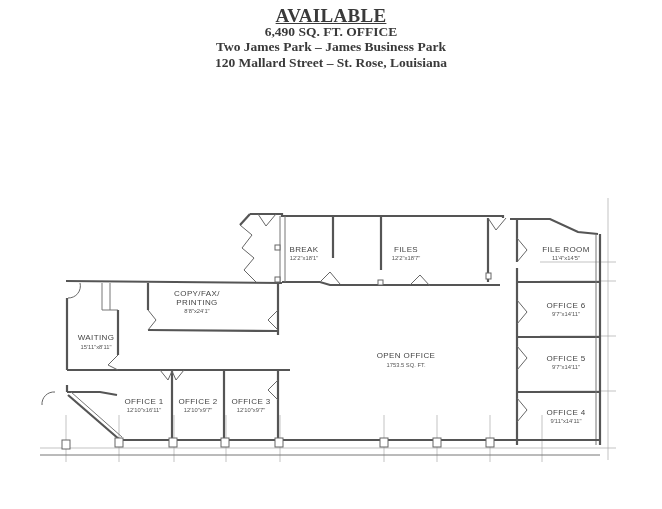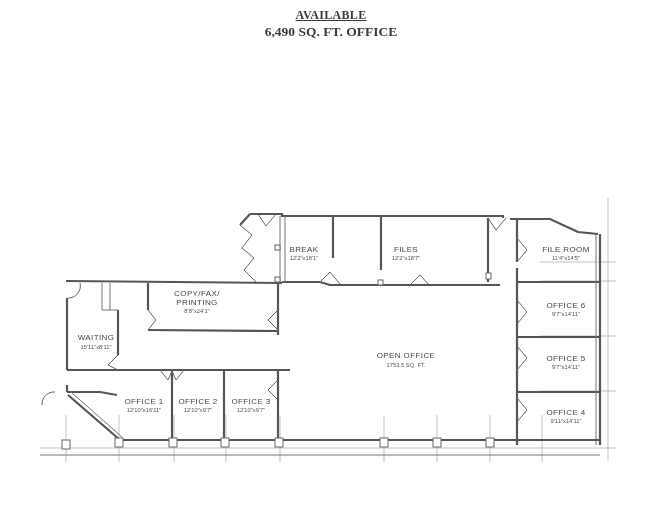--- a/index.html
+++ b/index.html
@@ -4,21 +4,21 @@
   <style>
     html, body { margin: 0; padding: 0; background: #ffffff; }
     body { width: 662px; height: 509px; position: relative; overflow: hidden; }
     .header {
       position: absolute; left: 0; top: 8px; width: 662px;
       text-align: center;
       font-family: "Liberation Serif", "DejaVu Serif", serif;
       font-weight: bold; color: #3a3a3a;
       font-size: 13.5px; line-height: 15.5px;
     }
-    .header .title { text-decoration: underline; font-size: 12px; letter-spacing: 0.3px; }
+    .header .title { text-decoration: underline; font-size: 19px; letter-spacing: 0.3px; }
     .plan { position: absolute; left: 0; top: 0; }
     .room-label {
       font-family: "Liberation Sans", "DejaVu Sans", sans-serif;
       fill: #444; font-size: 8px; text-anchor: middle; letter-spacing: 0.4px;
     }
     .room-dim {
       font-family: "Liberation Sans", "DejaVu Sans", sans-serif;
       fill: #555; font-size: 5.8px; text-anchor: middle;
     }
     .wall { stroke: #555; stroke-width: 2.2; fill: none; }
@@ -26,20 +26,22 @@
     .grid-line { stroke: #aaa; stroke-width: 0.7; fill: none; }
     .door { stroke: #666; stroke-width: 1; fill: none; }
     .column { fill: #fff; stroke: #666; stroke-width: 1; }
   </style>
 </head>
 <body>
 
 <div class="header">
   <div class="title">AVAILABLE</div>
   <div>6,490 SQ. FT. OFFICE</div>
+  <div>Two James Park – James Business Park</div>
+  <div>120 Mallard Street – St. Rose, Louisiana</div>
 </div>
 
 <svg class="plan" width="662" height="509" viewBox="0 0 662 509">
 
   <g>
     <line class="grid-line" x1="608" y1="198" x2="608" y2="460"></line>
     <line class="grid-line" x1="540" y1="262" x2="616" y2="262"></line>
     <line class="grid-line" x1="540" y1="281" x2="616" y2="281"></line>
     <line class="grid-line" x1="540" y1="336" x2="616" y2="336"></line>
     <line class="grid-line" x1="540" y1="391" x2="616" y2="391"></line>

